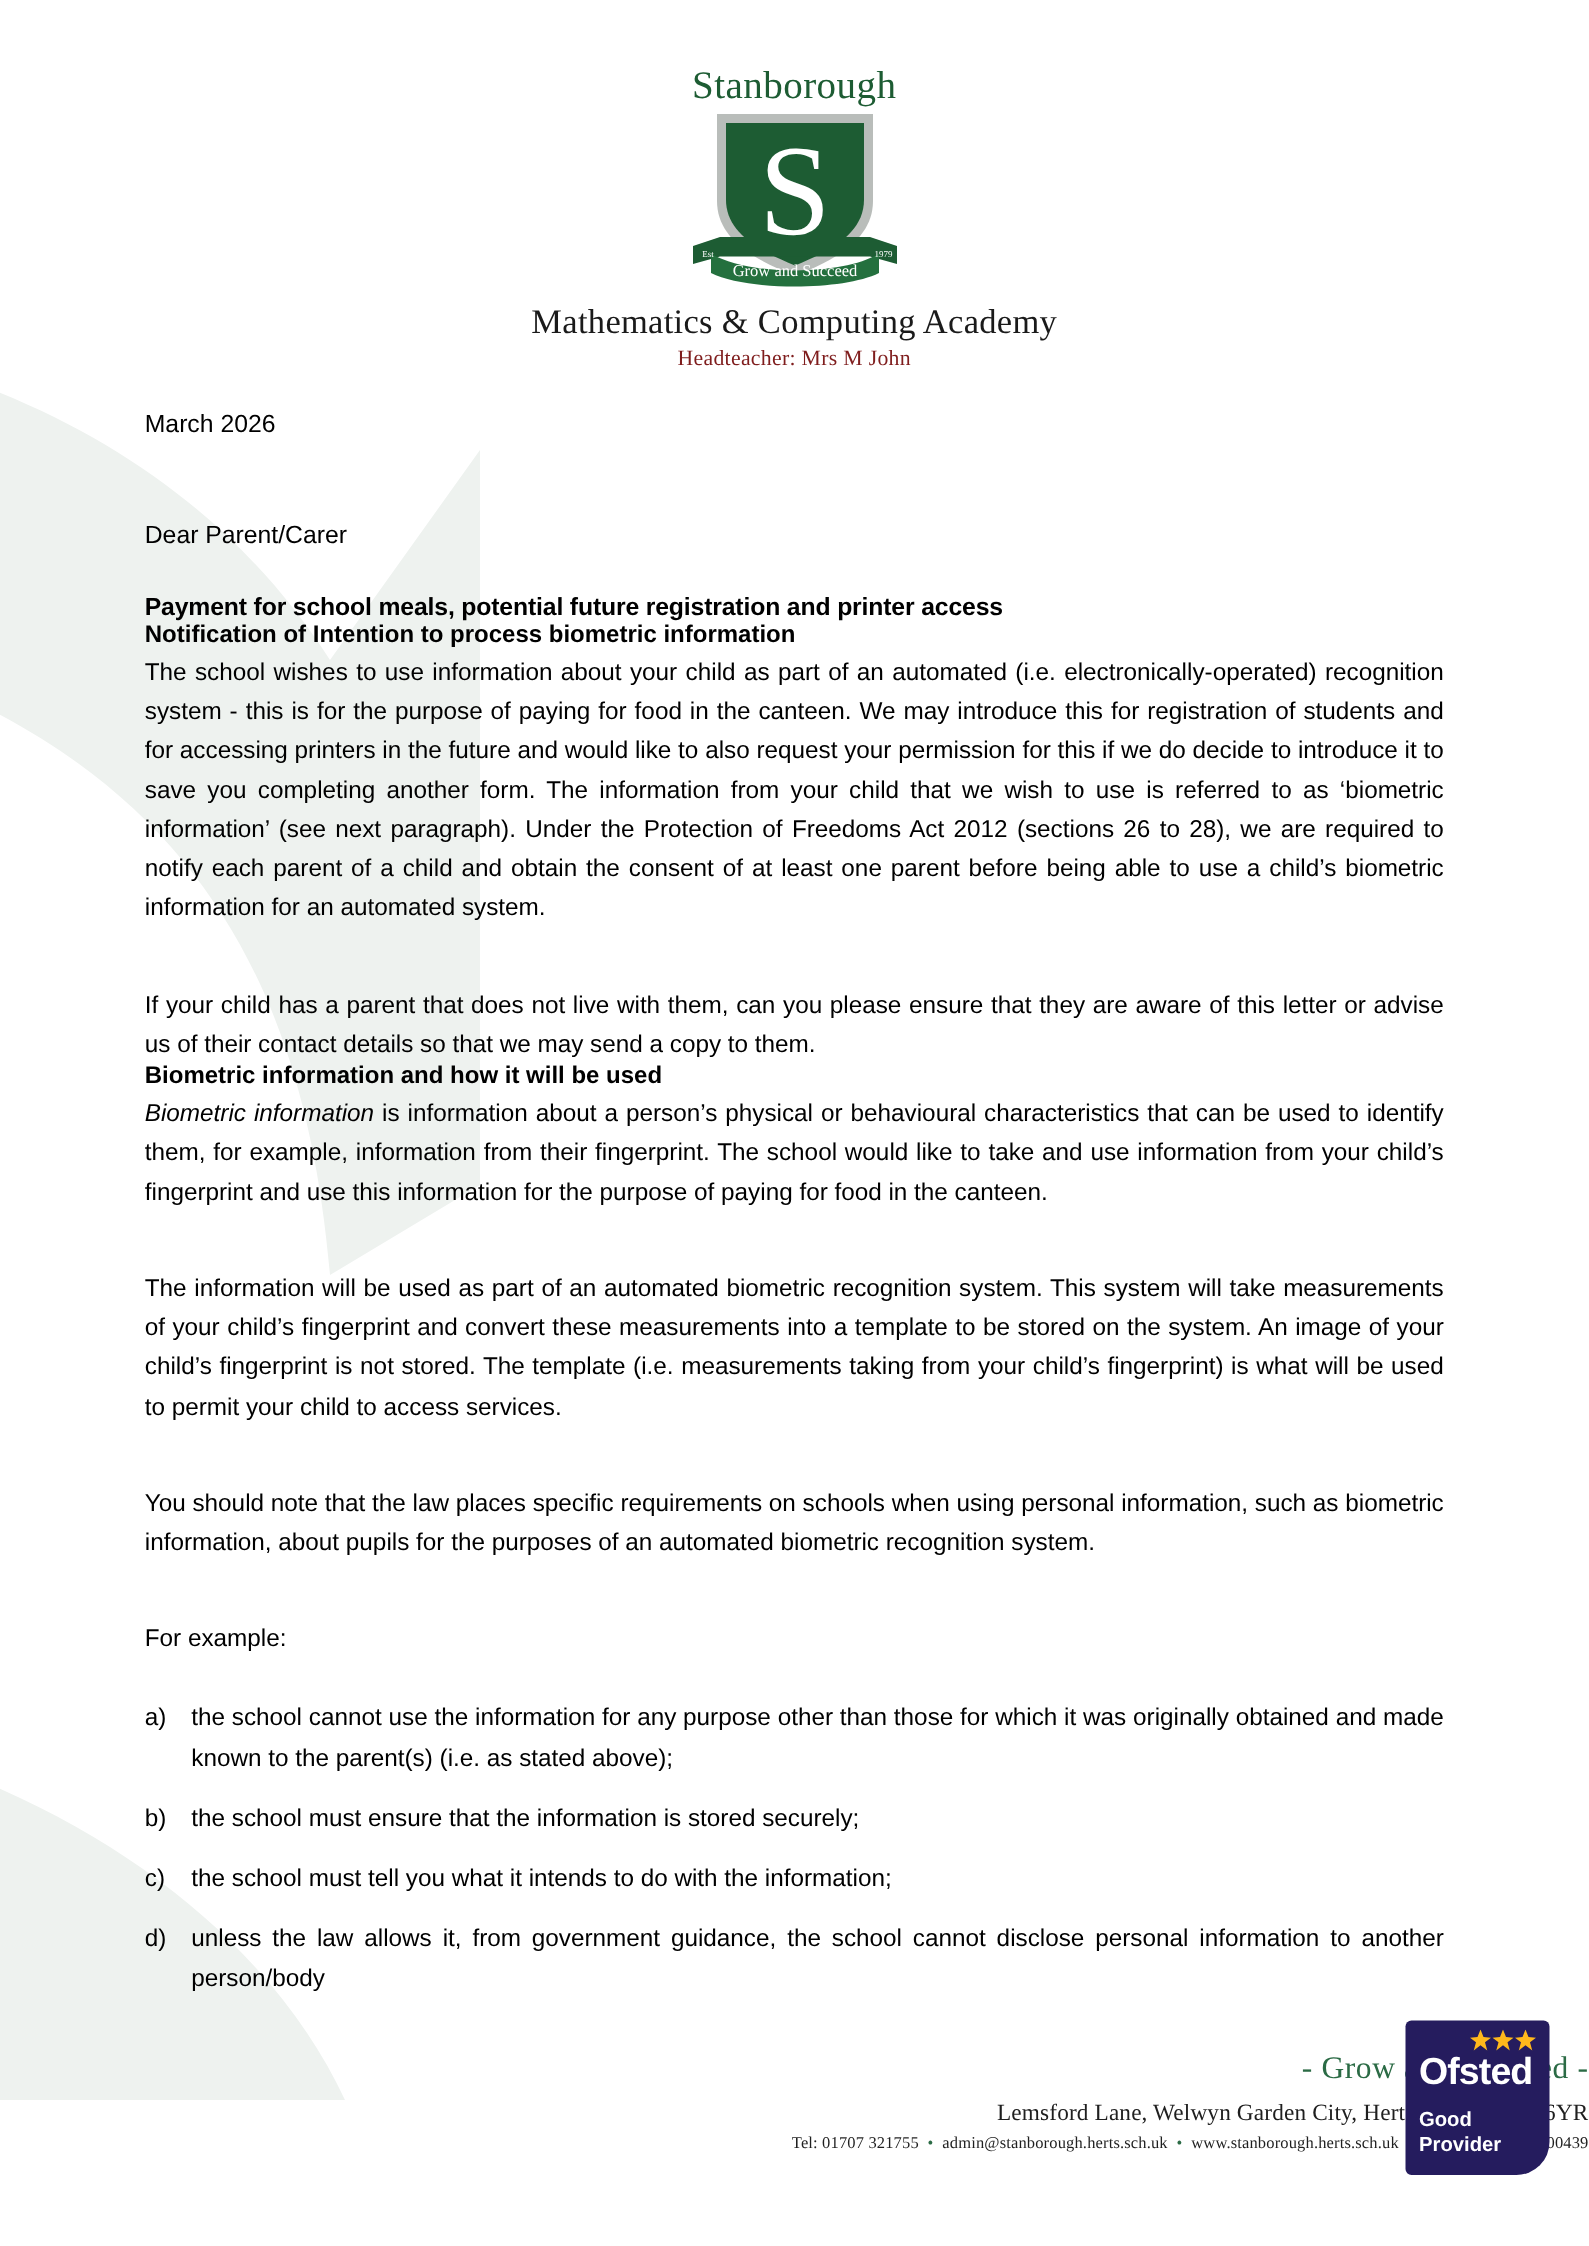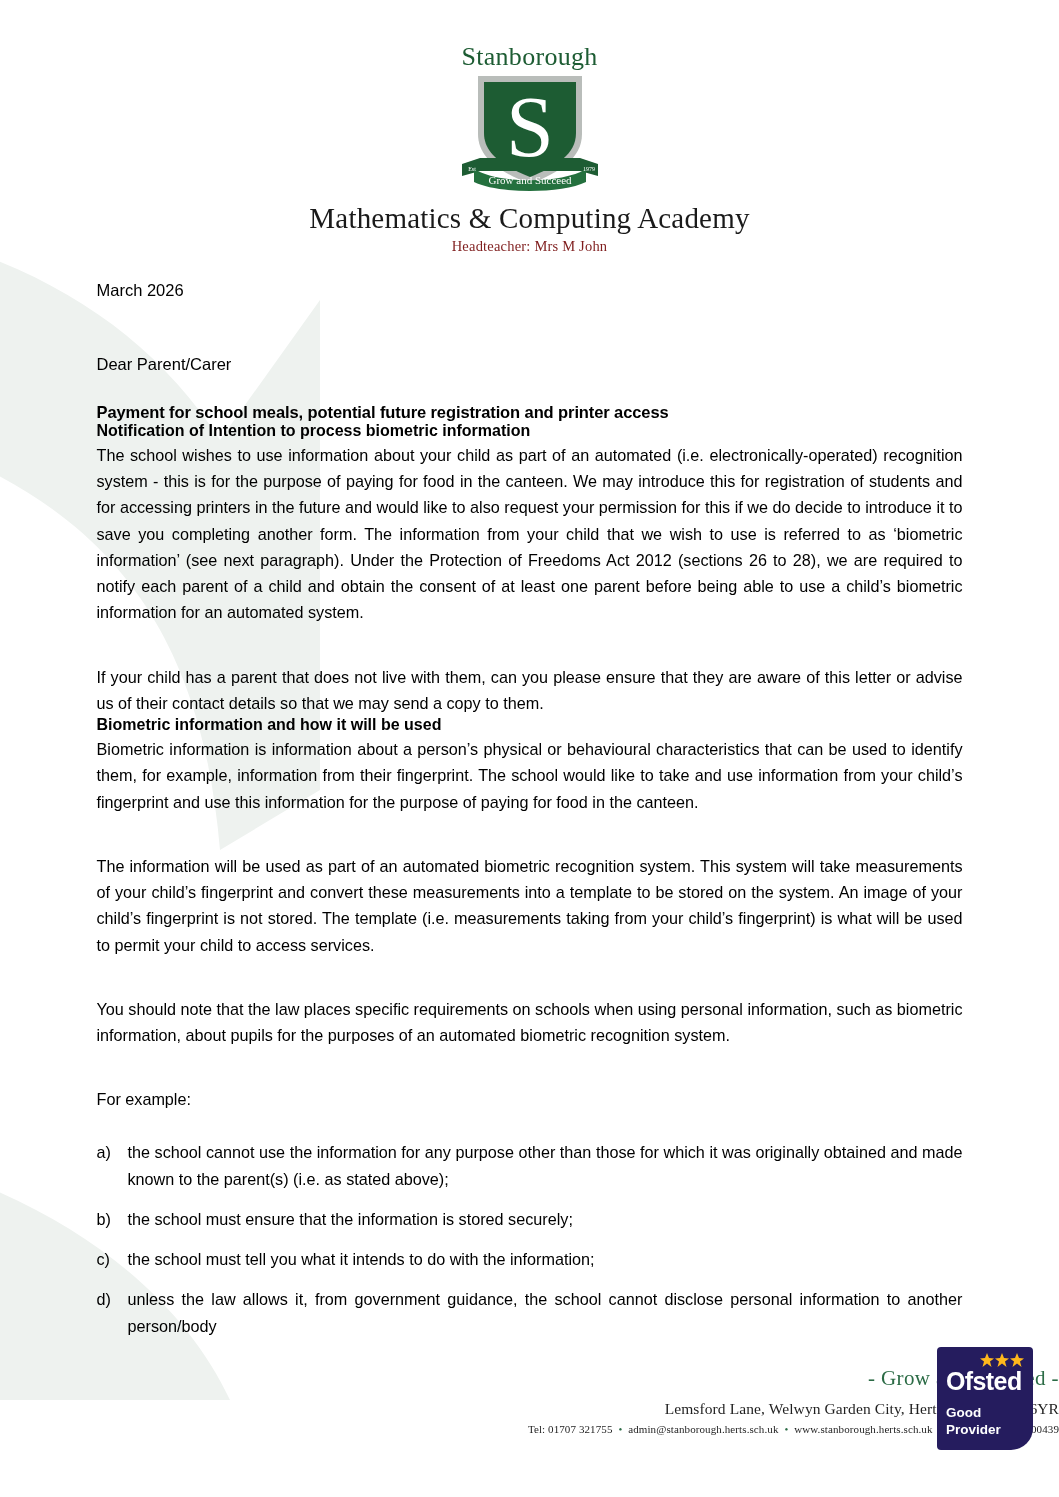--- a/index.html
+++ b/index.html
@@ -46,21 +46,21 @@
     line-height: 1;
     margin-bottom: 2px;
   }
   .crest-wrap {
     width: 148px;
     height: 122px;
     margin: 0 auto;
   }
   .school-line {
     font-family: "Liberation Serif", serif;
-    font-size: 29px;
+    font-size: 23px;
     color: #1a1a1a;
     margin-top: 8px;
     letter-spacing: 0.2px;
   }
   .head-line {
     font-family: "Liberation Serif", serif;
     font-size: 14.5px;
     color: #7f1d1d;
     margin-top: 3px;
     letter-spacing: 0.2px;
@@ -96,21 +96,21 @@
   p.para {
     font-size: 16.2px;
     line-height: 1.62;
     text-align: justify;
     margin: 0;
     margin-top: 2px;
   }
   p.spaced {
     margin-top: 38px;
   }
-  .it { }
+  .it { font-style: italic; }
 
   ol.examples {
     list-style: none;
     margin: 0;
     padding: 0;
     margin-top: 27px;
   }
   ol.examples li {
     position: relative;
     font-size: 16.2px;

